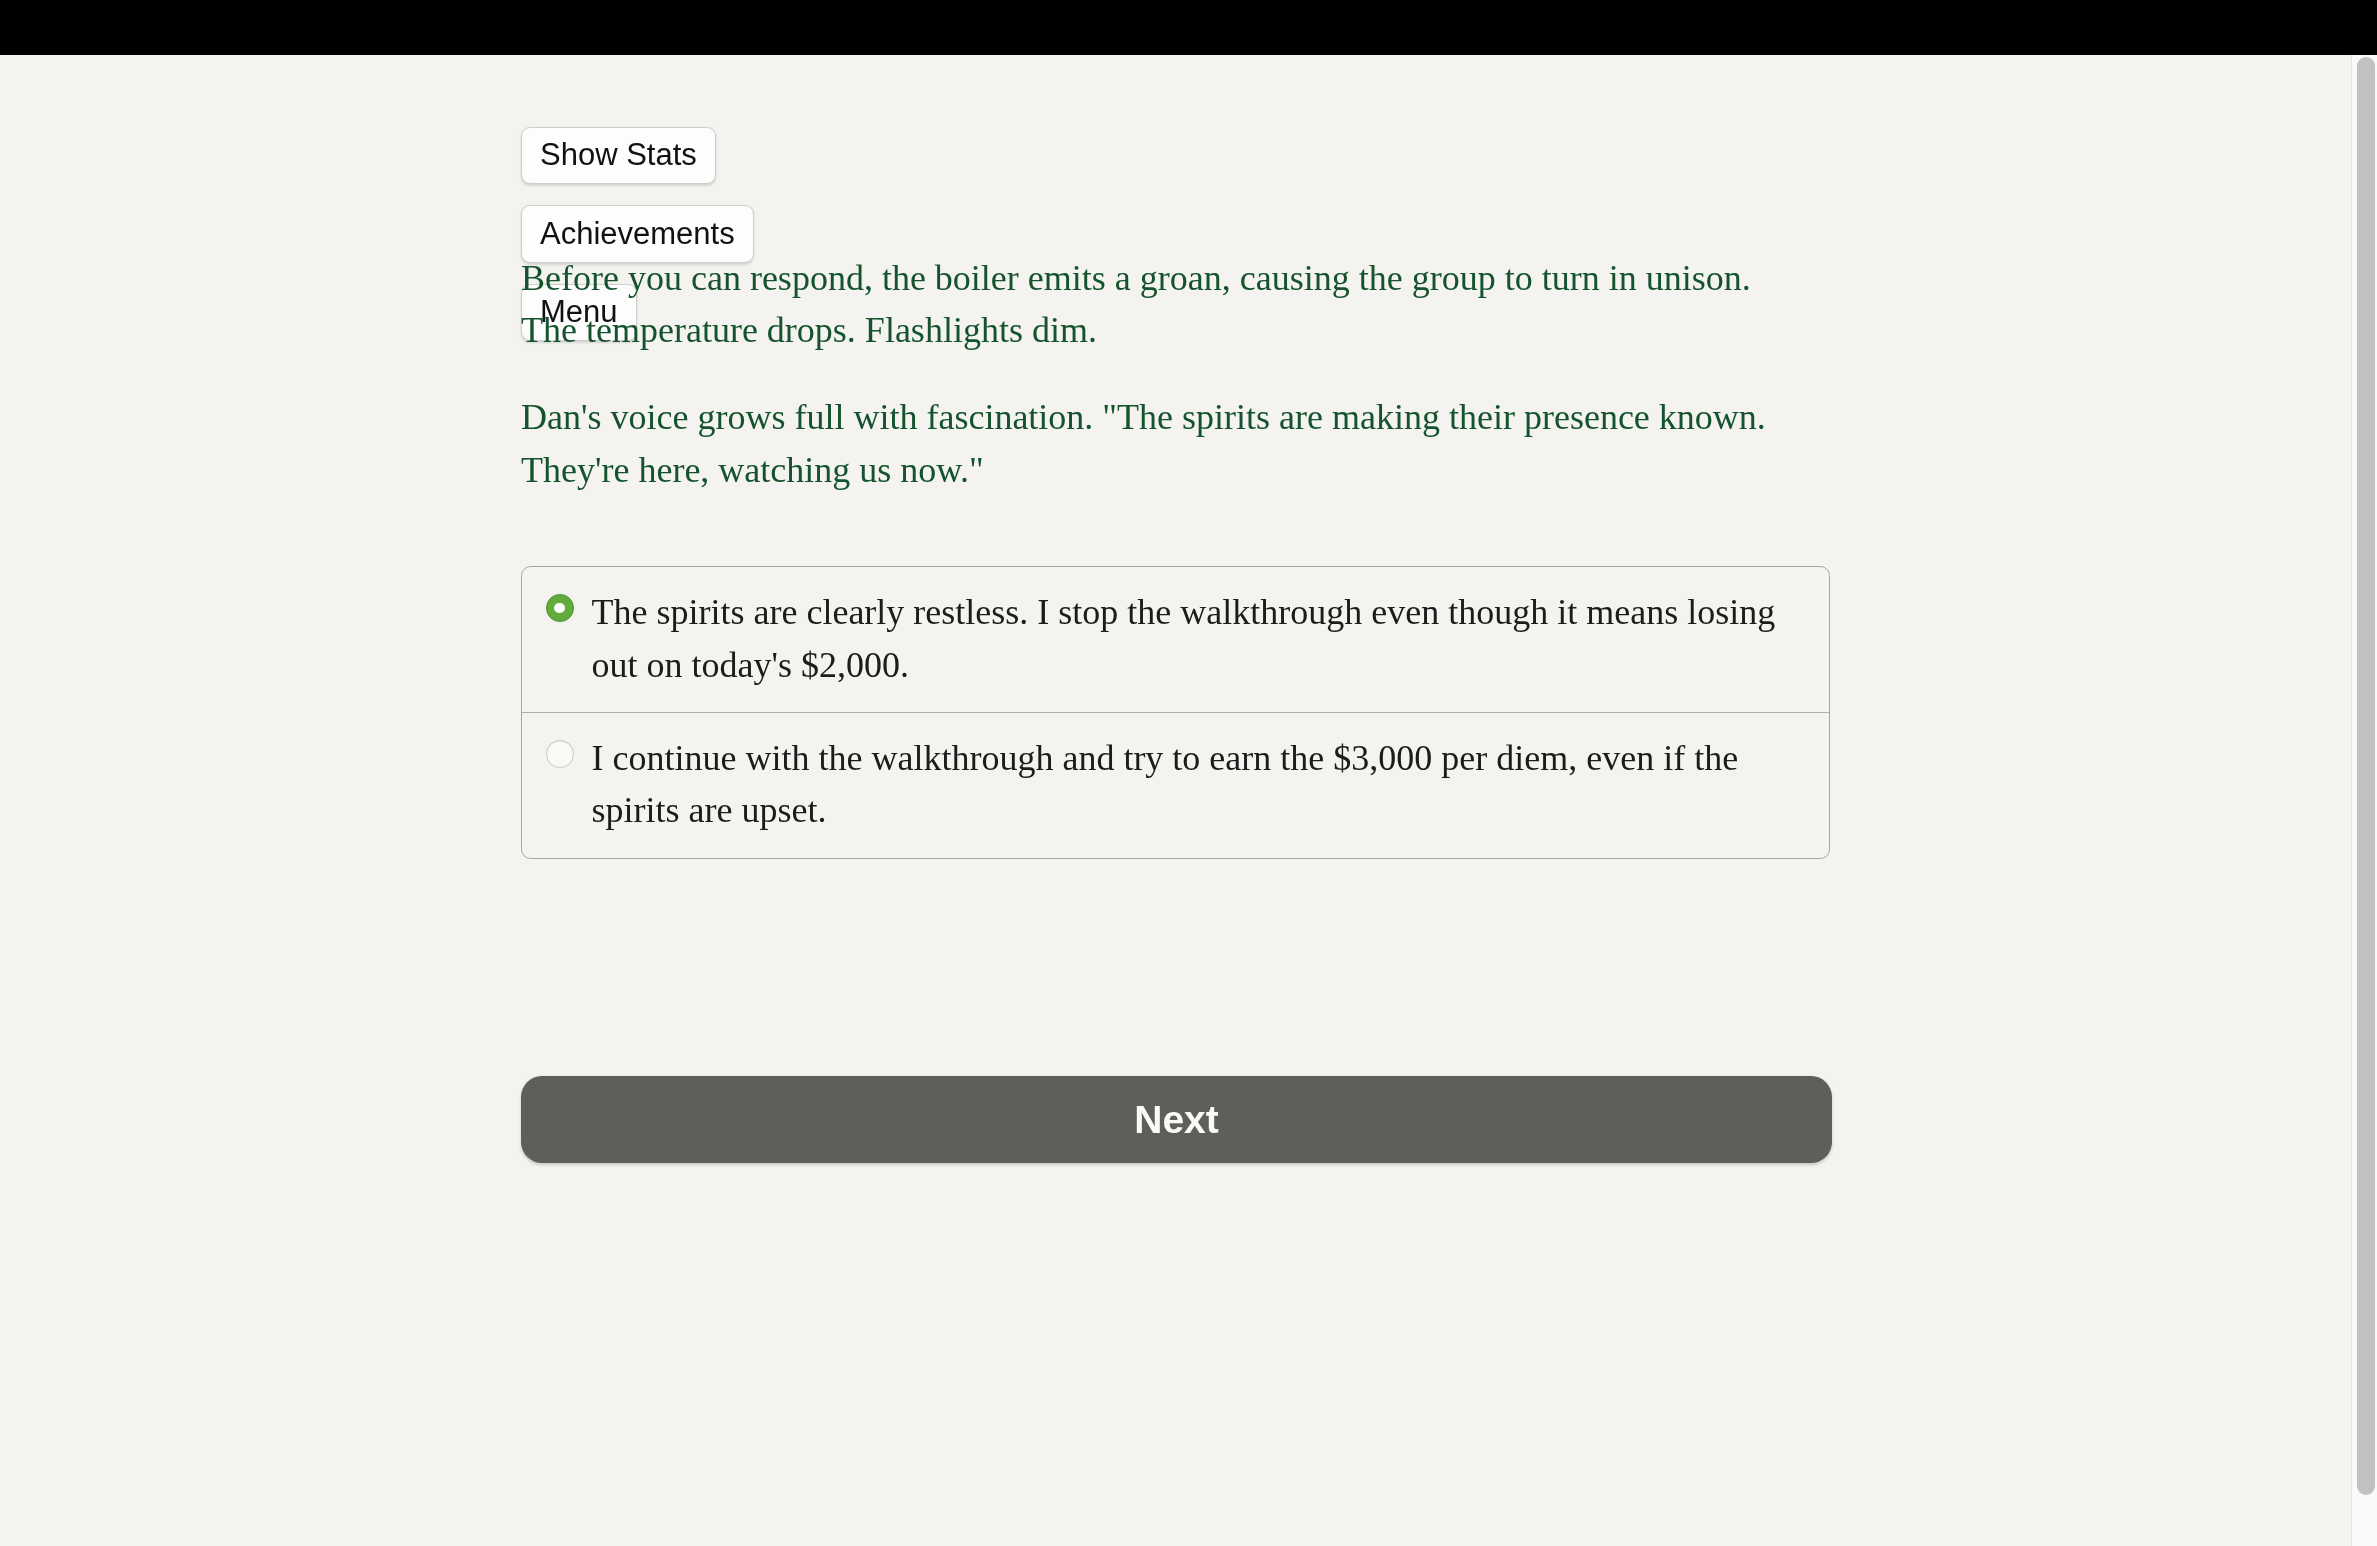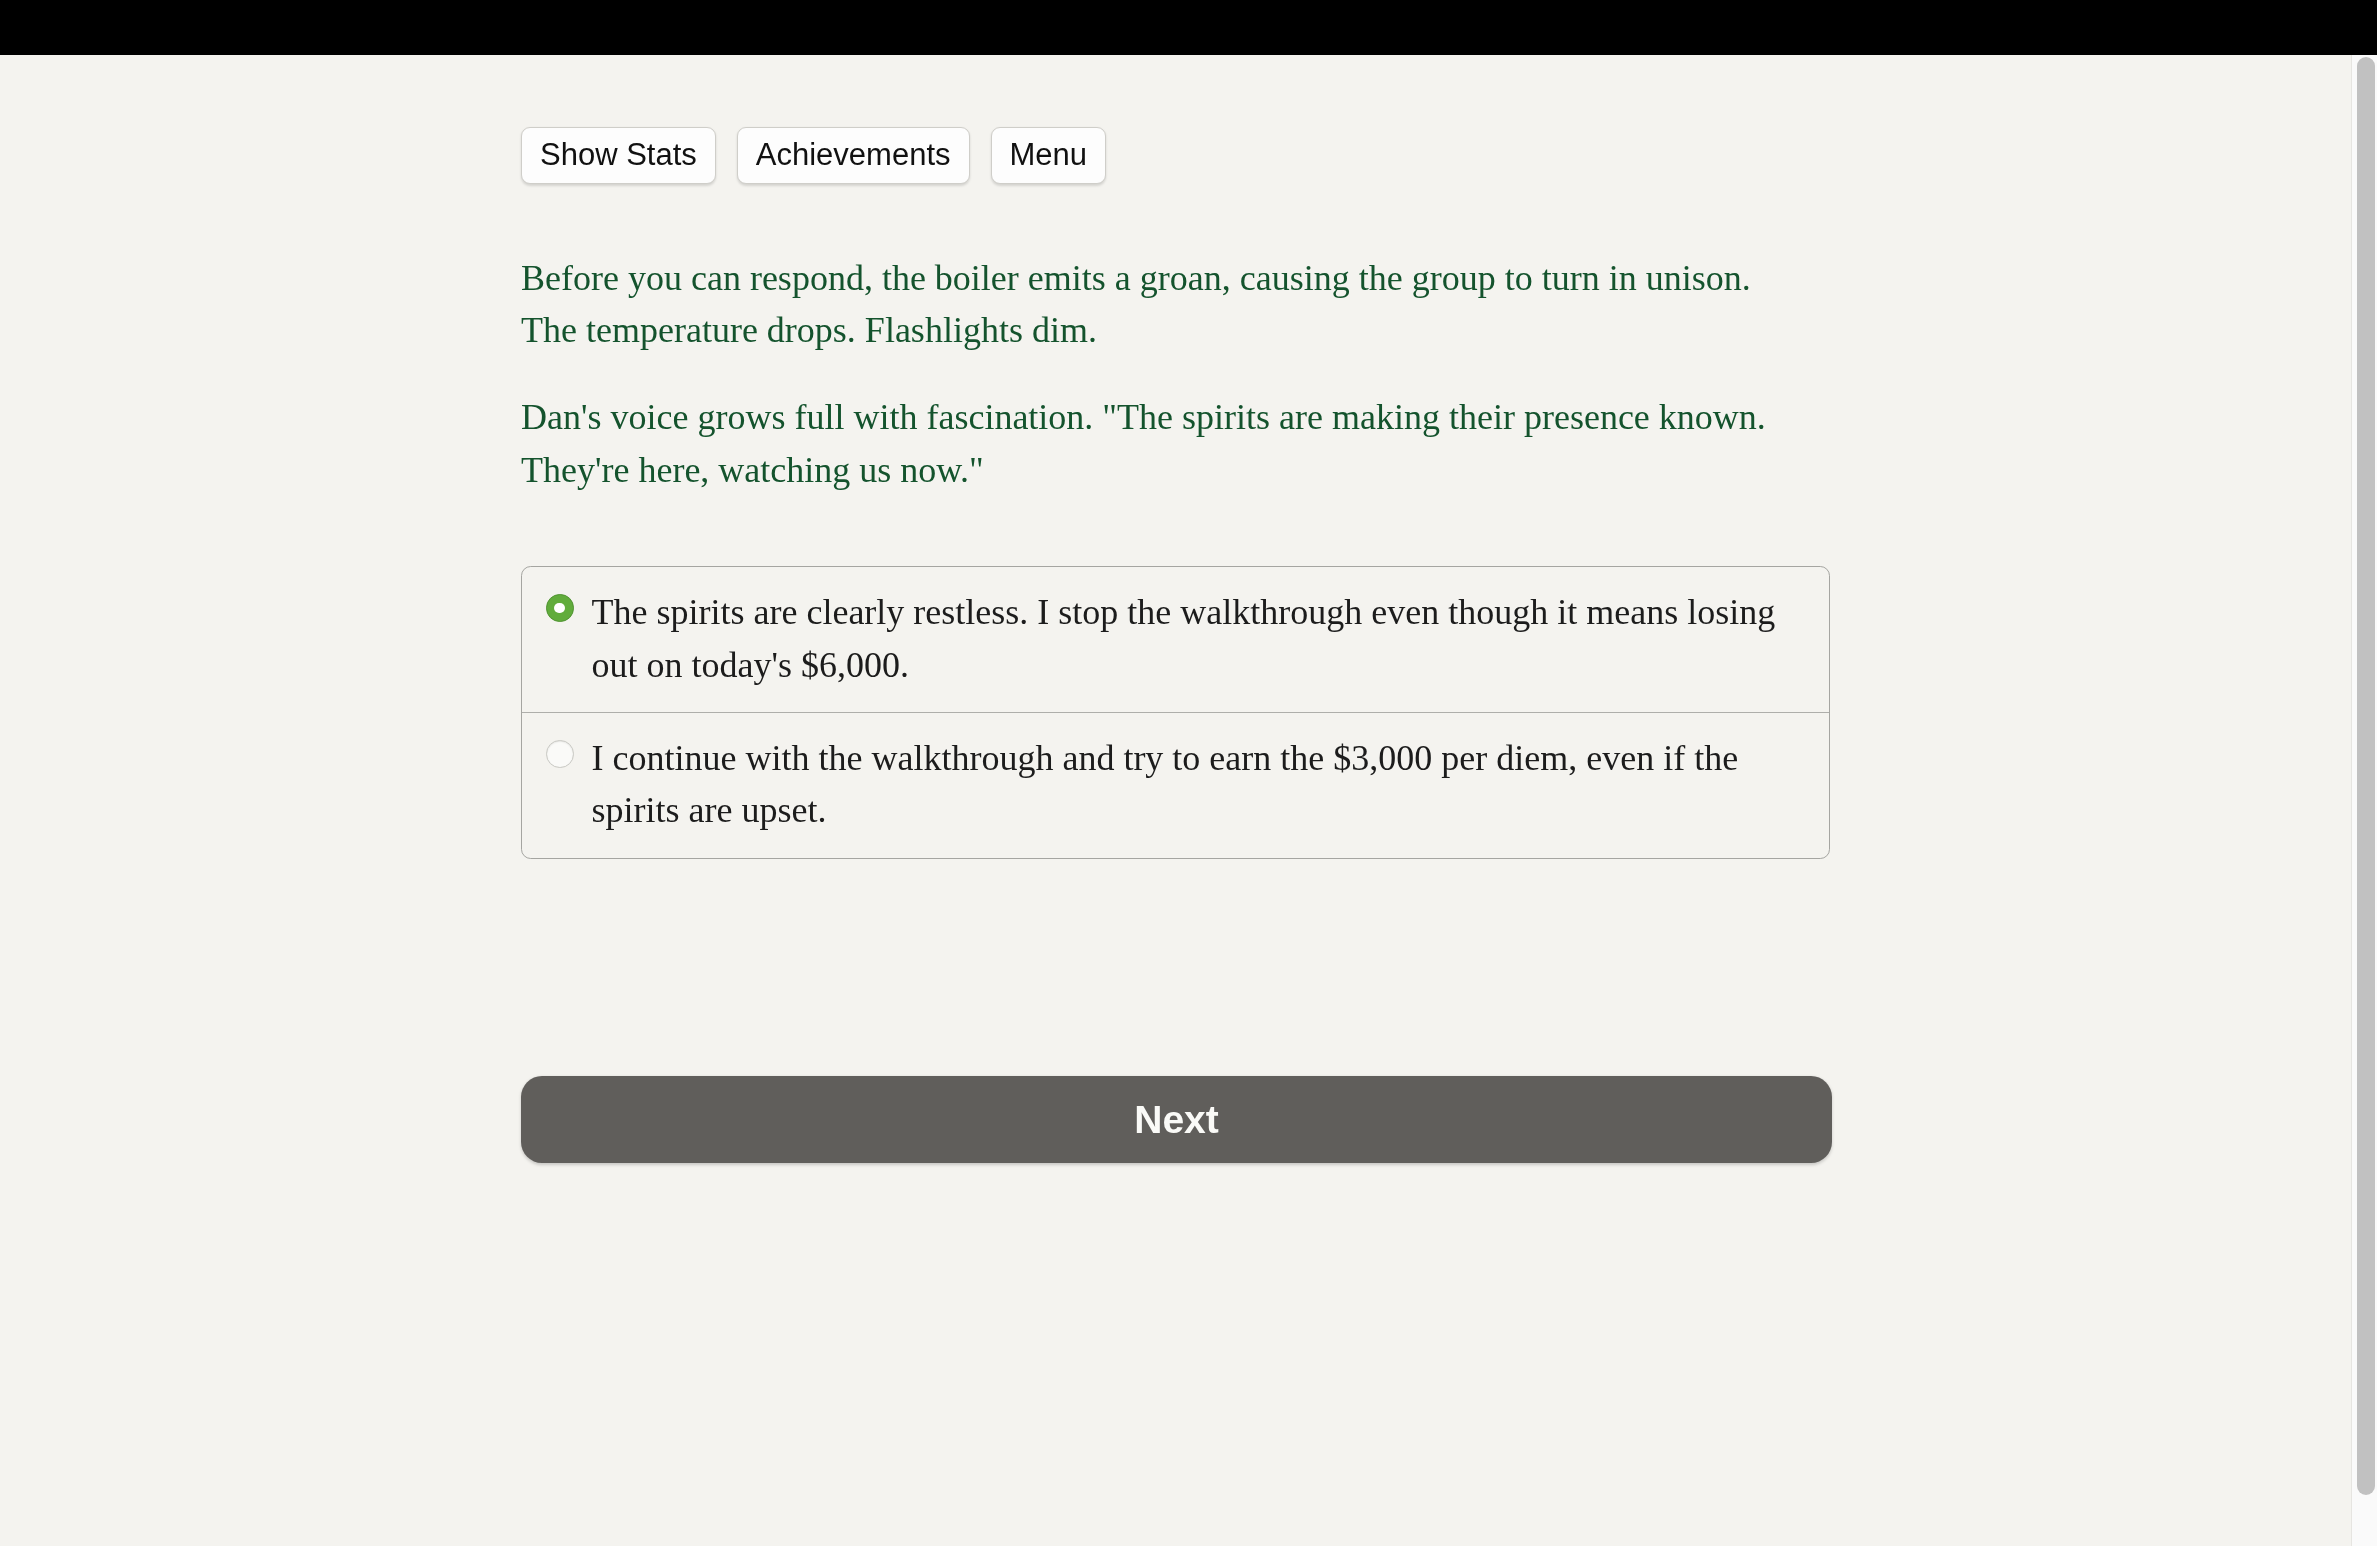--- a/index.html
+++ b/index.html
@@ -44,20 +44,21 @@
   }
 
   
   .menu-row {
     position: absolute;
     left: 0;
     top: 72px;
     display: flex;
     gap: 21px;
     align-items: flex-start;
+    flex-direction: column;
   }
   .menu-btn {
     background: #FDFDFD;
     border: 0.8px solid #CFCEC9;
     border-radius: 9px;
     box-shadow: 0 1.6px 2.4px rgba(0,0,0,0.13);
     font-family: "Liberation Sans", sans-serif;
     font-size: 31px;
     line-height: 1;
     color: #111111;
@@ -207,21 +208,21 @@
       <div class="story">
         <p class="para">Before you can respond, the boiler emits a groan, causing the group to turn in unison. The temperature drops. Flashlights dim.</p>
         <p class="para">Dan's voice grows full with fascination. "The spirits are making their presence known. They're here, watching us now."</p>
       </div>
 
       <div class="choices">
 
         <div class="choice">
           <div class="choice-inner">
             <span class="radio selected"></span>
-            <span class="choice-text">The spirits are clearly restless. I stop the walkthrough even though it means losing out on today's $6,000.</span>
+            <span class="choice-text">The spirits are clearly restless. I stop the walkthrough even though it means losing out on today's $2,000.</span>
           </div>
         </div>
 
         <div class="choice">
           <div class="choice-inner">
             <span class="radio"></span>
             <span class="choice-text">I continue with the walkthrough and try to earn the $3,000 per diem, even if the spirits are upset.</span>
           </div>
         </div>
 

